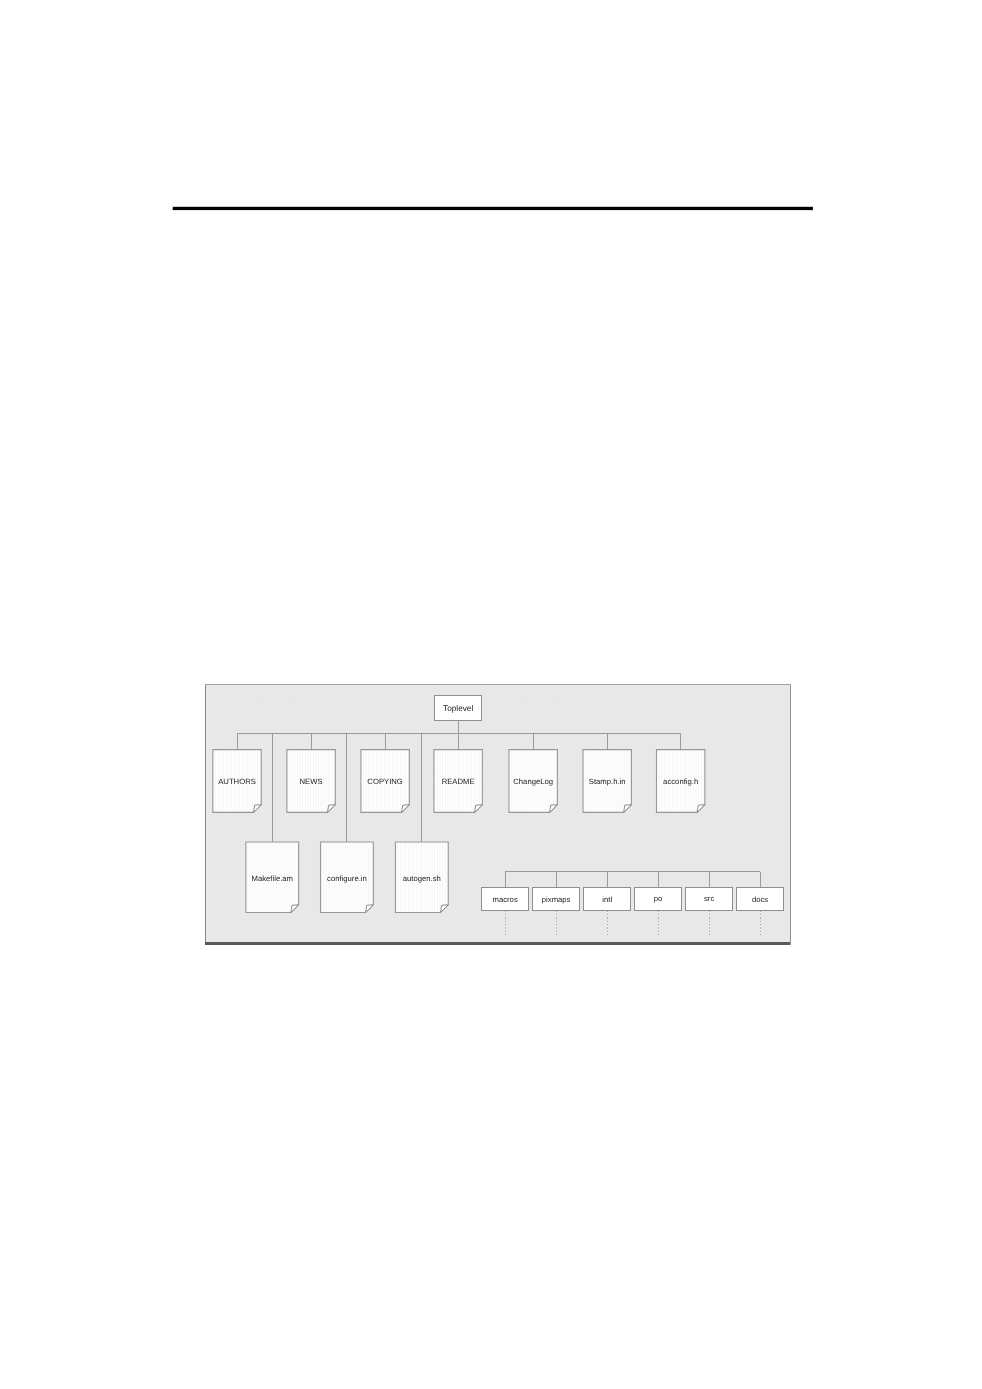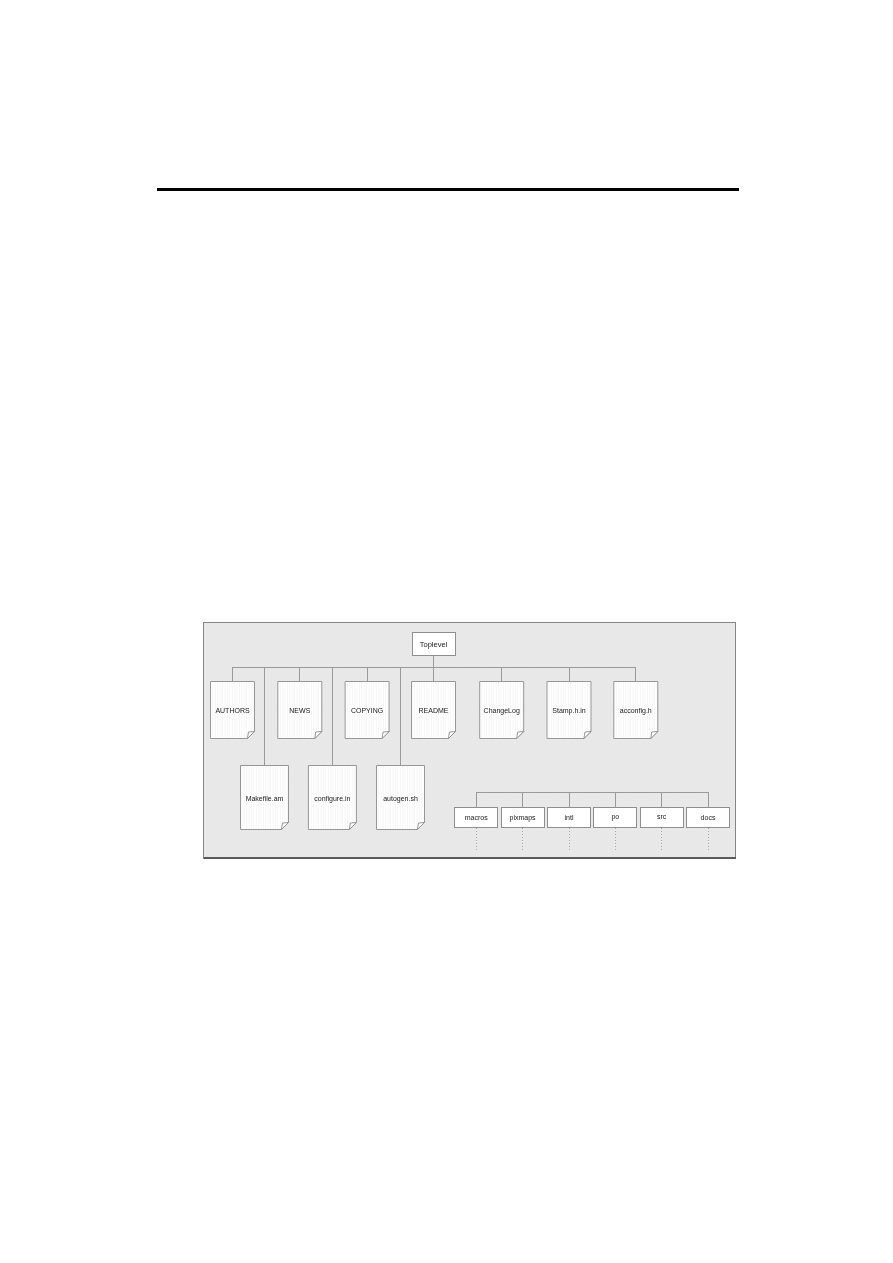--- a/index.html
+++ b/index.html
@@ -4,21 +4,21 @@
 <style>
   html,body{margin:0;padding:0;background:#ffffff;}
   body{width:893px;height:1263px;position:relative;font-family:"Liberation Sans",sans-serif;}
   .abs{position:absolute;}
 </style>
 </head>
 <body>
 
 <div class="abs" style="left:157px;top:188.4px;width:581.5px;height:2.8px;background:#000;"></div>
 
-<div class="abs" style="left:203px;top:622px;width:459px;height:237px;">
+<div class="abs" style="left:186px;top:622px;width:459px;height:237px;">
 <svg width="533" height="237" viewBox="0 0 533 237" shape-rendering="crispEdges">
   <defs>
     <pattern id="pgtex" width="2.4" height="4" patternUnits="userSpaceOnUse">
       <rect width="2.4" height="4" fill="#fefefe"></rect>
       <rect x="0" y="0" width="0.7" height="4" fill="#f5f5f5"></rect>
     </pattern>
     <pattern id="paneltex" width="3" height="3" patternUnits="userSpaceOnUse">
       <rect width="3" height="3" fill="#e8e8e8"></rect>
       <rect x="0" y="0" width="1" height="1" fill="#ebebeb"></rect>
     </pattern>

